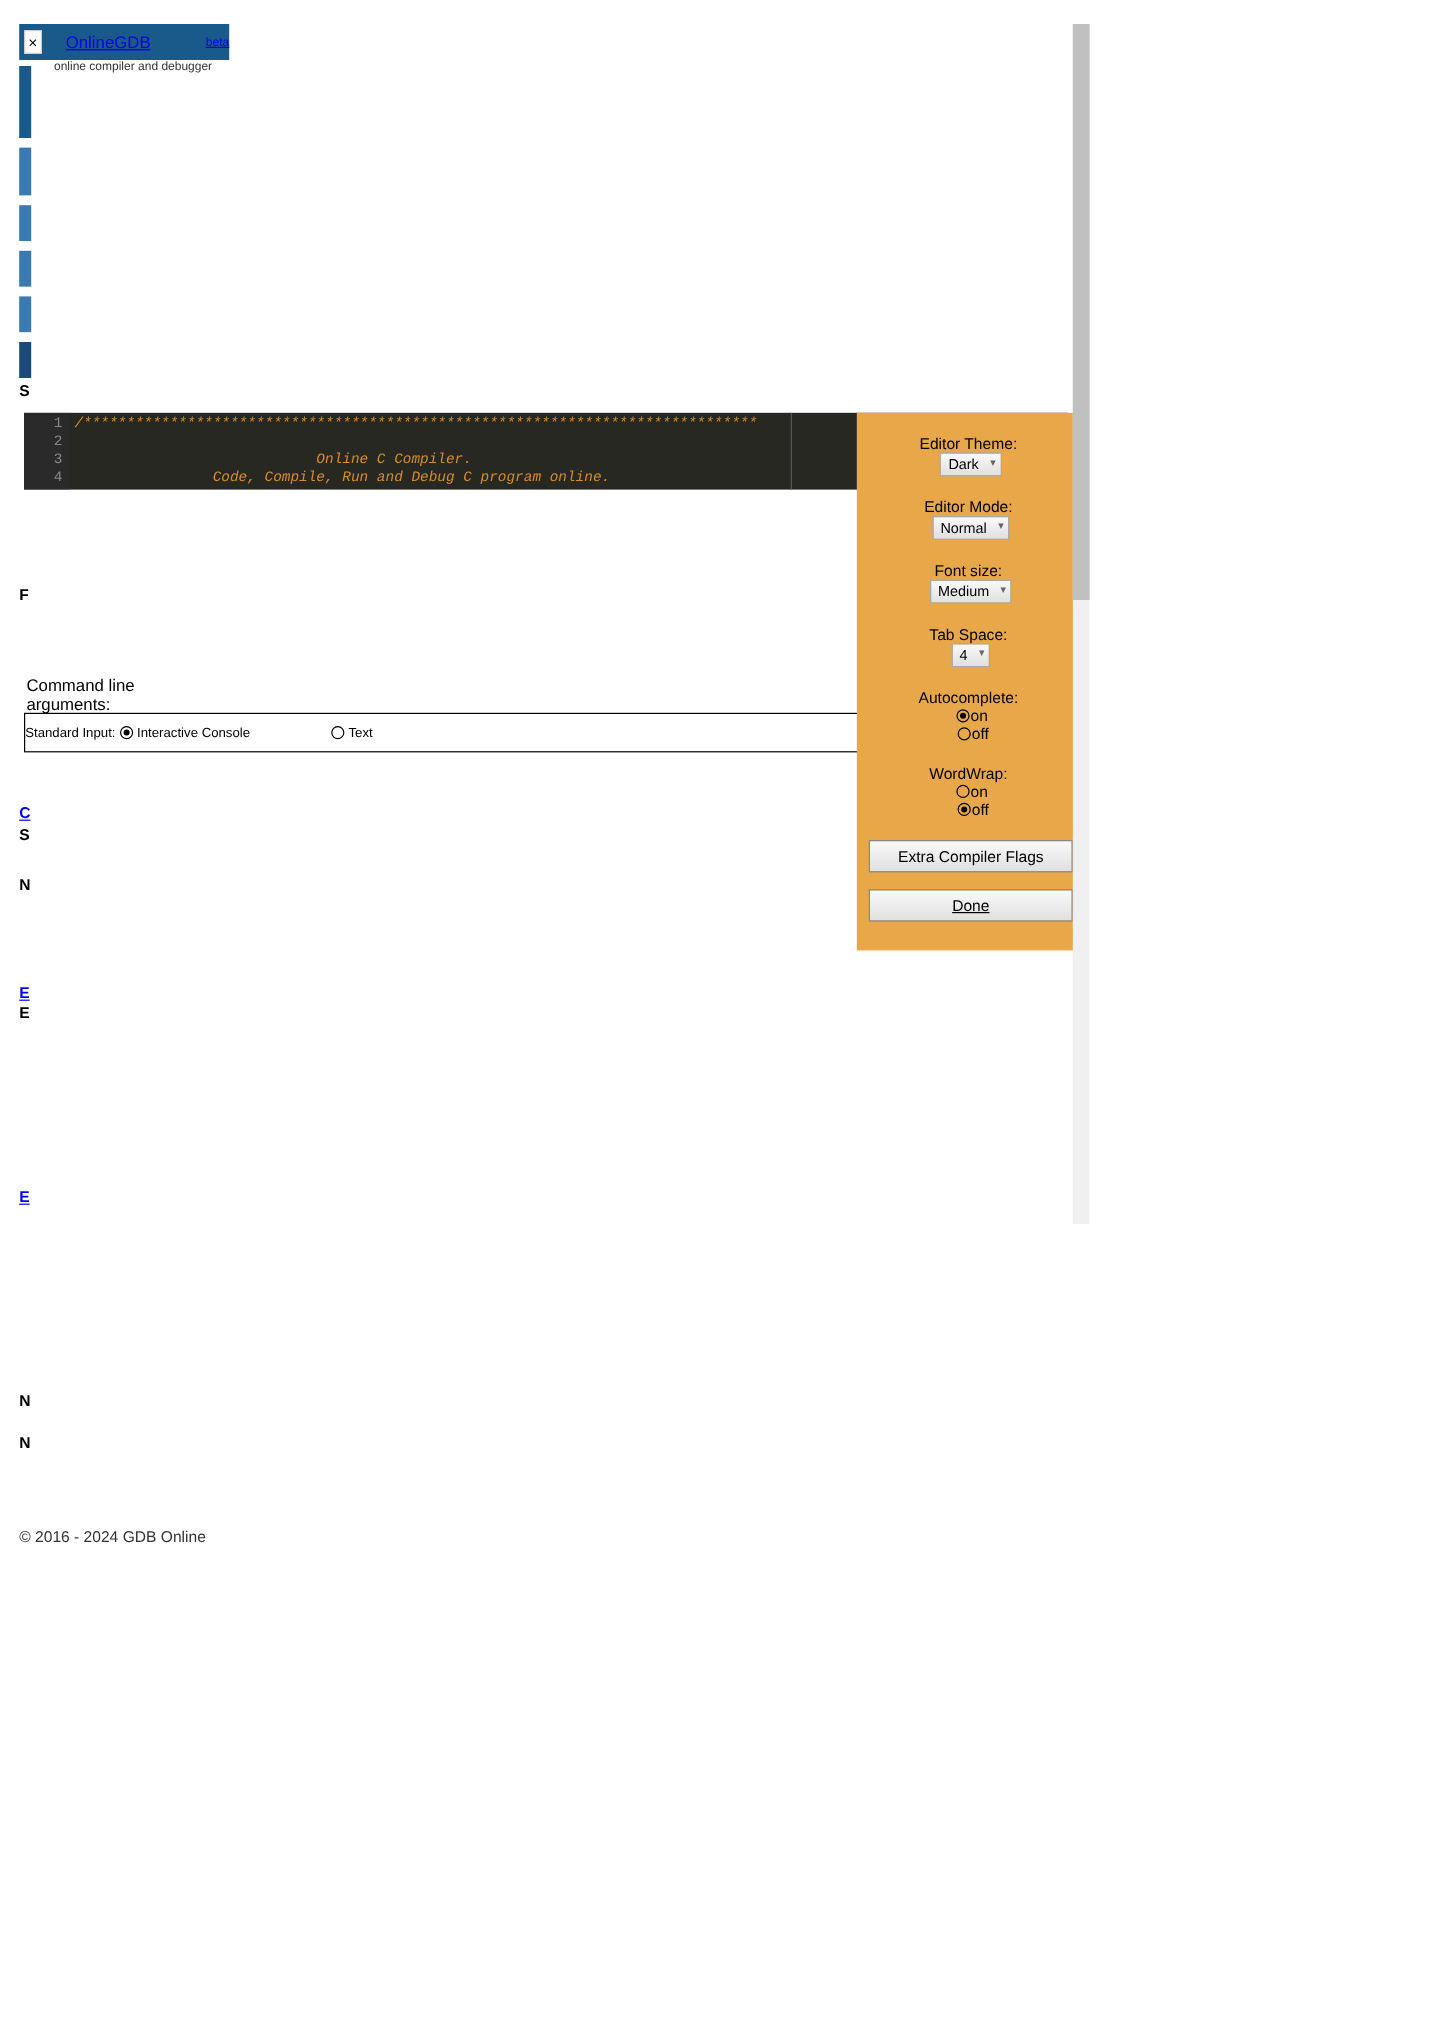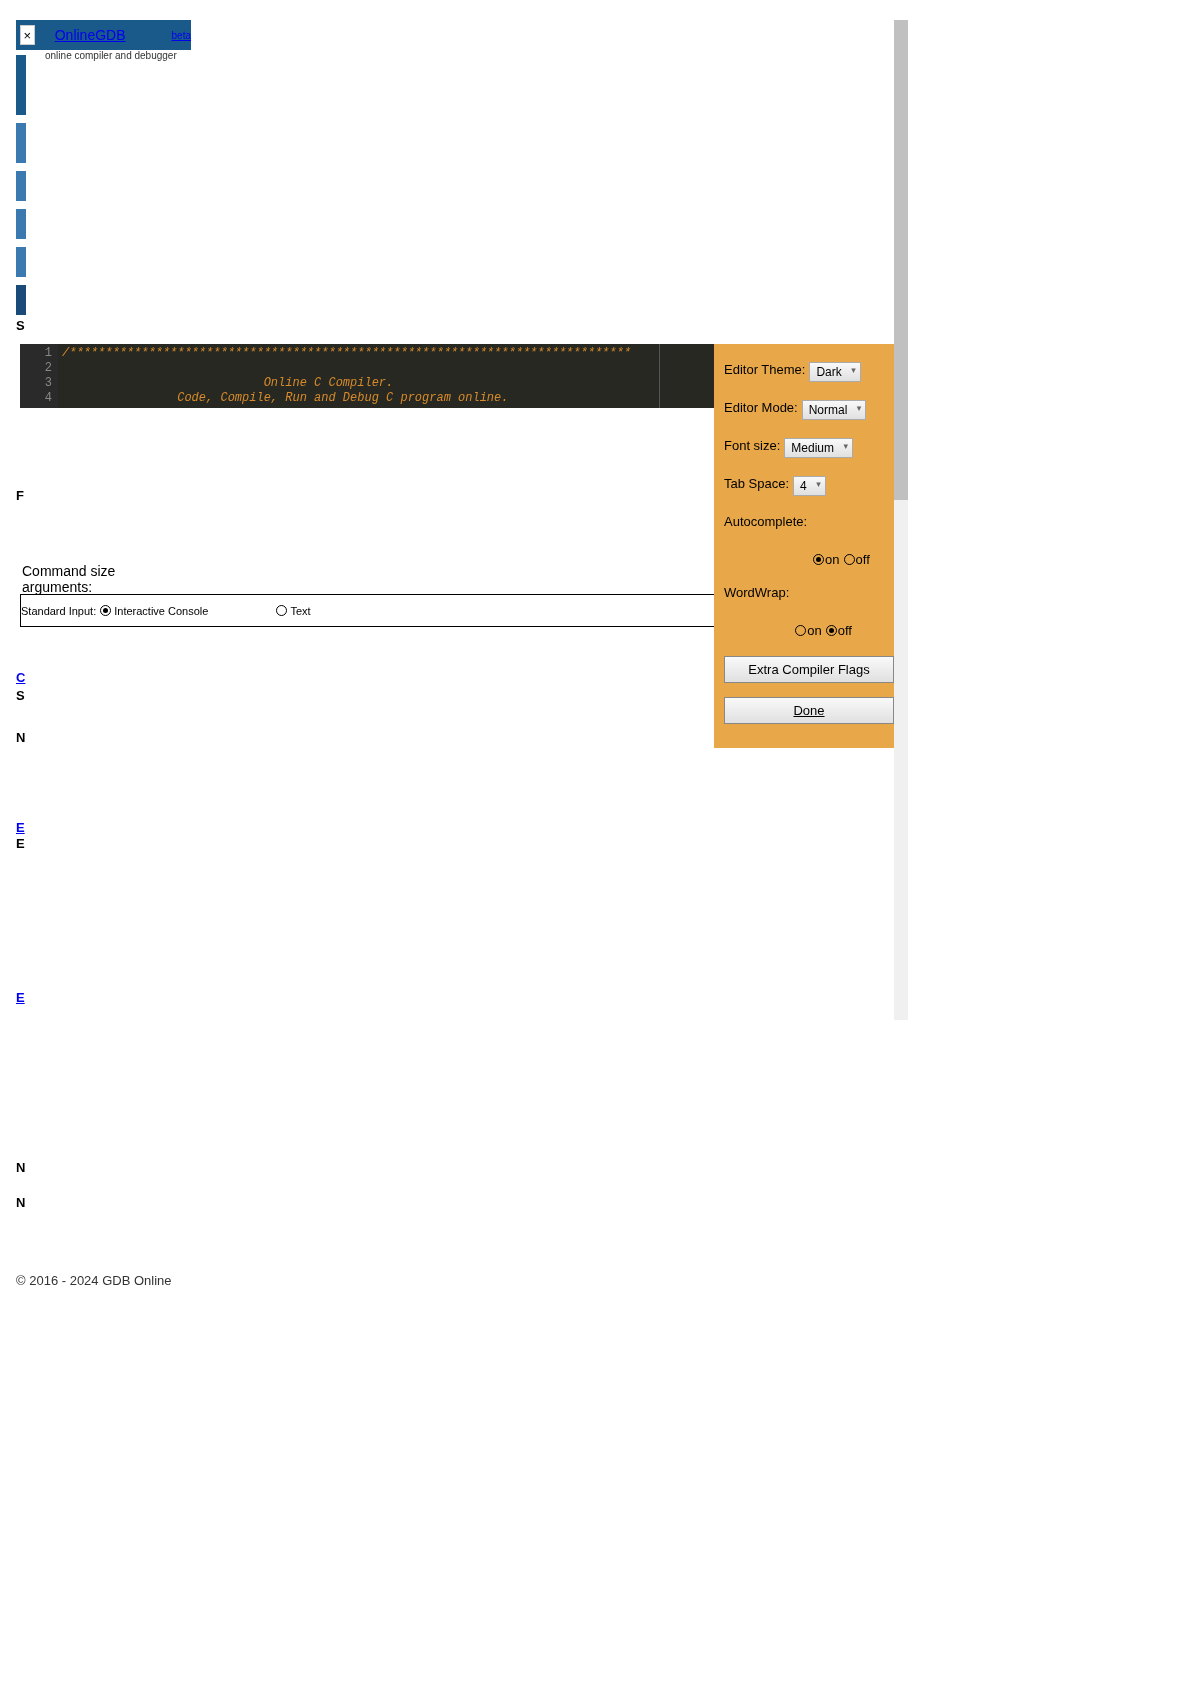--- a/index.html
+++ b/index.html
@@ -169,21 +169,23 @@
       width: 190px;
       background: #e8a84a;
       padding: 18px 10px 18px 10px;
     }
     
     .setting-row {
       margin-bottom: 18px;
       font-size: 13px;
       color: #000;
       display: flex;
+      align-items: center;
       flex-wrap: wrap;
+      flex-direction: column;
     }
     
     .setting-label {
       margin-right: 4px;
     }
     
     .select-box {
       background: linear-gradient(#f9f9f9, #e0e0e0);
       border: 1px solid #aaa;
       padding: 2px 18px 2px 6px;
@@ -199,21 +201,20 @@
       right: 4px;
       top: 2px;
       font-size: 9px;
       color: #666;
     }
     
     .inline-radio {
       display: inline-flex;
       align-items: center;
       margin-left: 2px;
-      margin-top: 38px;
     }
     
     .inline-radio .radio-circle {
       margin-right: 1px;
     }
     
     .panel-button {
       width: 100%;
       background: linear-gradient(#f9f9f9, #e0e0e0);
       border: 1px solid #888;
@@ -307,21 +308,21 @@
     <div>4</div>
   </div>
   <div class="code-content"><span>/******************************************************************************</span>
 <span></span>
 <span>                            Online C Compiler.</span>
 <span>                Code, Compile, Run and Debug C program online.</span></div>
   <div class="scroll-line"></div>
 </div>
 
 <div class="cmd-line-section">
-  <div>Command size</div>
+  <div>Command line</div>
   <div>arguments:</div>
 </div>
 
 <div class="stdin-row">
   <span>Standard Input:</span>
   <span class="radio">
     <span class="radio-circle">
         <span class="radio-dot"></span>
       </span>
     <span>Interactive Console</span>

